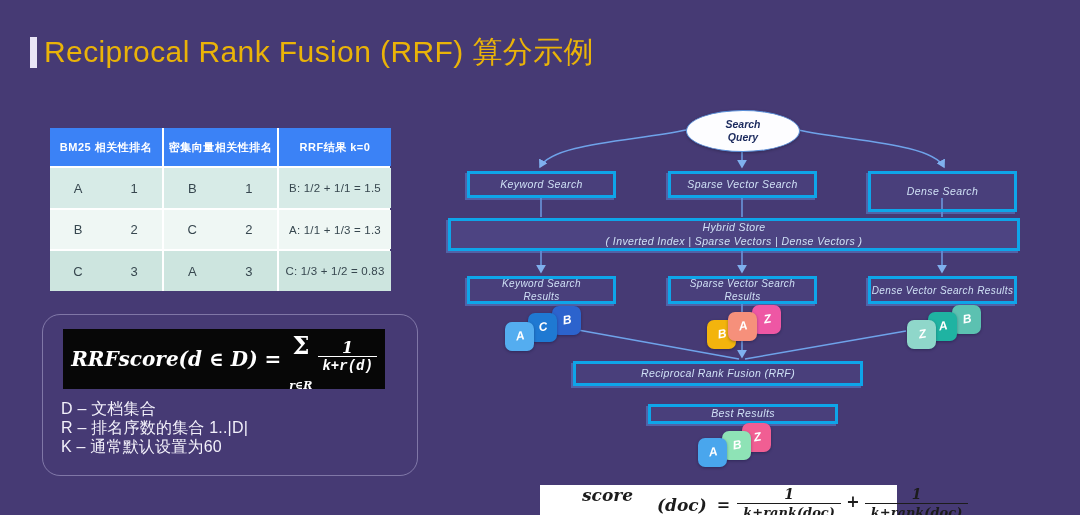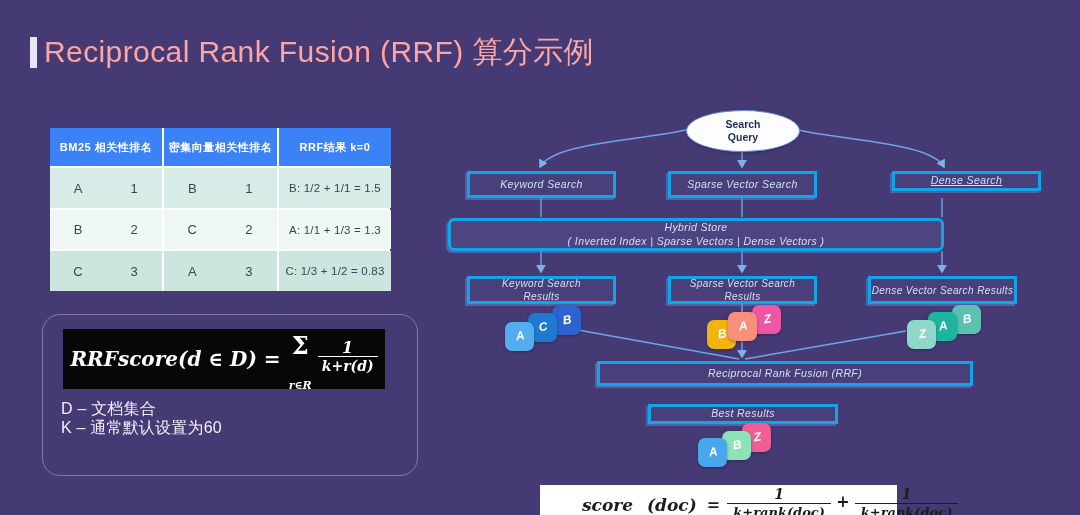--- a/index.html
+++ b/index.html
@@ -2,21 +2,21 @@
 <html><head>
 <meta charset="utf-8">
 <style>
   html,body{margin:0;padding:0;width:1080px;height:515px;overflow:hidden;}
   body{background:#463a74;font-family:"Liberation Sans","DejaVu Sans",sans-serif;position:relative;}
   .slide{position:absolute;inset:0;}
 
   
   .title-row{position:absolute;left:30px;top:32px;display:flex;align-items:center;}
   .title-accent{width:7px;height:31px;background:#e9e5f6;margin-right:7px;}
-  .page-title{font-size:30px;font-weight:500;color:#fca5a5;letter-spacing:.4px;margin:0;white-space:nowrap;}
+  .page-title{font-size:30px;font-weight:500;color:#eab308;letter-spacing:.4px;margin:0;white-space:nowrap;}
 
   
   .rrf-table{position:absolute;left:50px;top:128px;width:340px;display:grid;
     grid-template-columns:112px 113px 112px;grid-template-rows:38px 40px 39px 40px;
     gap:2px;background:#ffffff;}
   .th{background:#3b82f6;color:#ffffff;font-size:11px;font-weight:bold;letter-spacing:.5px;
     display:flex;align-items:center;justify-content:center;text-align:center;}
   .td{display:flex;align-items:center;justify-content:center;color:#37474f;font-size:13px;}
   .td.pair span{flex:1;text-align:center;}
   .td.rrfcol{font-size:11.5px;letter-spacing:.2px;white-space:nowrap;}
@@ -27,46 +27,46 @@
     border:1.5px solid rgba(200,195,230,.45);border-radius:18px;box-sizing:border-box;}
   .formula-black{position:absolute;left:20px;top:14px;width:322px;height:60px;background:#070707;
     display:flex;align-items:center;justify-content:center;color:#fff;
     font-family:"DejaVu Serif","Liberation Serif",serif;font-style:italic;font-weight:bold;}
   .f-lhs{font-size:20px;margin-right:8px;white-space:nowrap;}
   .f-sigma{display:inline-flex;flex-direction:column;align-items:center;margin-right:6px;margin-top:10px;}
   .f-sigma .sg{font-size:24px;line-height:20px;font-style:normal;}
   .f-sigma .sb{font-size:11px;line-height:12px;margin-top:24px;}
   .f-frac{display:inline-flex;flex-direction:column;align-items:center;margin-top:-4px;}
   .f-frac .fn{font-size:16px;line-height:16px;}
-  .f-frac .fd{font-size:14px;line-height:16px;border-top:1.5px solid #fff;padding:1px 4px 0 4px;}
+  .f-frac .fd{font-size:14px;line-height:16px;border-top:1.5px solid #fff;padding:1px 4px 0 4px;font-family:Liberation Mono, monospace;}
   .legend{position:absolute;left:18px;top:84px;color:#f2f0fa;font-size:16px;line-height:19px;letter-spacing:.2px;}
 
   
   .diagram{position:absolute;left:440px;top:100px;width:600px;height:380px;}
   .diagram svg{position:absolute;inset:0;}
   .dbox{position:absolute;box-sizing:border-box;border:3px solid #0ea5e9;
     background:rgba(130,150,235,.06);box-shadow:-2px 2px 0 0 rgba(90,140,220,.5);
     display:flex;flex-direction:column;align-items:center;justify-content:center;
     color:#cfe0f5;font-style:italic;font-size:10.5px;letter-spacing:.4px;line-height:1.3;
     text-align:center;white-space:nowrap;}
   .query-ellipse{position:absolute;left:246px;top:10px;width:112px;height:40px;border-radius:50%;
     background:#fdfdff;border:1.5px solid #5a8fd9;display:flex;flex-direction:column;
     align-items:center;justify-content:center;color:#1b2a5e;font-size:10.5px;font-weight:bold;
-    line-height:1.25;box-shadow:0 1px 3px rgba(0,0,0,.25);}
+    font-style:italic;line-height:1.25;box-shadow:0 1px 3px rgba(0,0,0,.25);}
   .tile{position:absolute;width:29px;height:29px;border-radius:7px;display:flex;align-items:center;
     justify-content:center;color:#fff;font-size:12px;font-weight:bold;font-style:italic;
     box-shadow:0 1px 3px rgba(10,10,40,.35);}
   .tile span{transform:rotate(-10deg) translate(1px,-1px);}
 
   
   .score-box{position:absolute;left:540px;top:485px;width:357px;height:78px;background:#ffffff;
     color:#1c1c1c;font-family:"DejaVu Serif","Liberation Serif",serif;font-style:italic;font-weight:600;
     display:flex;align-items:flex-start;padding-left:42px;box-sizing:border-box;}
-  .s-word{font-size:17px;margin-top:10px;}
-  .s-arg{font-size:17px;margin-top:10px;margin-left:14px;}
+  .s-word{font-size:17px;}
+  .s-arg{font-size:17px;margin-top:10px;margin-left:24px;}
   .s-eq{font-size:16px;margin:10px 9px 0 10px;}
   .s-plus{font-size:16px;margin:7px 7px 0 7px;}
   .s-frac{display:inline-flex;flex-direction:column;align-items:center;margin-top:1px;min-width:100px;}
   .s-frac .fn{font-size:14px;line-height:17px;}
   .s-frac .fd{font-size:13px;line-height:15px;border-top:1.5px solid #1c1c1c;padding:1px 6px 0 6px;}
 </style>
 </head>
 <body>
 
 <div class="slide">
@@ -119,20 +119,21 @@
         <span class="sg">Σ</span>
         <span class="sb">r∈R</span>
       </span>
       <span class="f-frac">
         <span class="fn">1</span>
         <span class="fd">k+r(d)</span>
       </span>
     </div>
     <div class="legend">
       <div>D – 文档集合</div>
+      <div>R – 排名序数的集合 1..|D|</div>
       <div>K – 通常默认设置为60</div>
     </div>
   </div>
 
   <div class="diagram">
     <svg width="600" height="380" viewBox="0 0 600 380">
       <defs>
         <marker id="arr" markerWidth="7" markerHeight="7" refX="5" refY="3.5" orient="auto">
           <path d="M0,0 L6,3.5 L0,7 z" fill="#7fb0ee"></path>
         </marker>
@@ -153,23 +154,23 @@
       </g>
     </svg>
 
     <div class="query-ellipse">
       <span>Search</span>
       <span>Query</span>
     </div>
 
     <div class="dbox" style="left:27px;top:71px;width:149px;height:27px;">Keyword Search</div>
     <div class="dbox" style="left:228px;top:71px;width:149px;height:27px;">Sparse Vector Search</div>
-    <div class="dbox" style="left:452px;top:71px;width:149px;height:20px;text-decoration:underline;">Dense Search</div>
-
-    <div class="dbox" style="left:8px;top:118px;width:496px;height:33px;background:rgba(130,150,235,.12);border-radius:6px;">
+    <div class="dbox" style="left:428px;top:71px;width:149px;height:41px;">Dense Search</div>
+
+    <div class="dbox" style="left:8px;top:118px;width:572px;height:33px;background:rgba(130,150,235,.12);">
       <div>Hybrid Store</div>
       <div>( Inverted Index | Sparse Vectors | Dense Vectors )</div>
     </div>
 
     <div class="dbox" style="left:27px;top:176px;width:149px;height:28px;font-size:10px;">
       <div>Keyword Search</div>
       <div>Results</div>
     </div>
     <div class="dbox" style="left:228px;top:176px;width:149px;height:28px;font-size:10px;">
       <div>Sparse Vector Search</div>
@@ -200,21 +201,21 @@
     <div class="tile" style="left: 512px; top: 205px; background-color: rgb(92, 193, 177);">
         <span>B</span>
       </div>
     <div class="tile" style="left: 488px; top: 212px; background-color: rgb(31, 179, 162);">
         <span>A</span>
       </div>
     <div class="tile" style="left: 467px; top: 220px; background-color: rgb(143, 215, 202);">
         <span>Z</span>
       </div>
 
-    <div class="dbox" style="left:133px;top:261px;width:376px;height:25px;margin-left:24px;">Reciprocal Rank Fusion (RRF)</div>
+    <div class="dbox" style="left:133px;top:261px;width:290px;height:25px;">Reciprocal Rank Fusion (RRF)</div>
     <div class="dbox" style="left:208px;top:304px;width:190px;height:20px;">Best Results</div>
 
     <div class="tile" style="left: 302px; top: 323px; background-color: rgb(241, 94, 147);">
         <span>Z</span>
       </div>
     <div class="tile" style="left: 282px; top: 331px; background-color: rgb(142, 227, 182);">
         <span>B</span>
       </div>
     <div class="tile" style="left: 258px; top: 338px; background-color: rgb(73, 166, 237);">
         <span>A</span>

